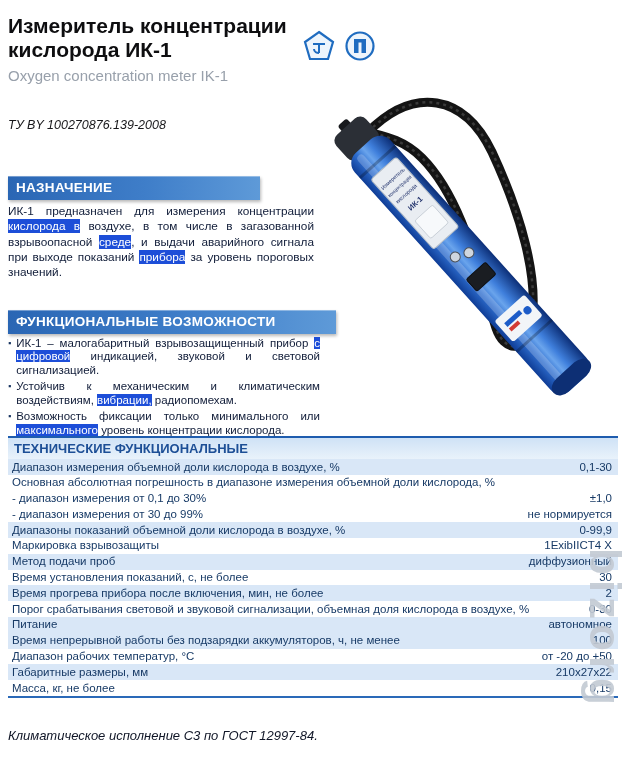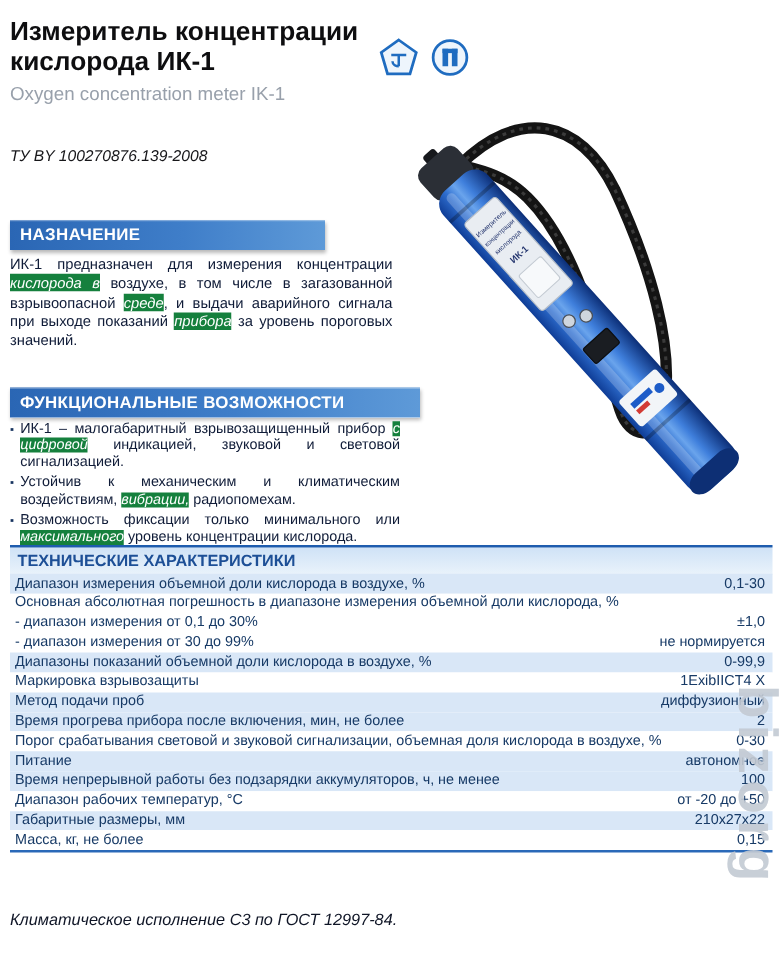--- a/index.html
+++ b/index.html
@@ -13,21 +13,21 @@
   .tu{left:8px;top:118px;font-size:12.5px;font-style:italic;color:#17171a;}
 
   .section-bar{color:#fff;font-weight:bold;font-size:13.5px;letter-spacing:.3px;
       padding:4px 10px 5px 8px;box-sizing:border-box;
       background:linear-gradient(90deg,#2a66b4 0%,#3f7ec9 55%,#5e9ad8 100%);
       box-shadow:inset 0 1px 0 rgba(255,255,255,.35), 1px 2px 3px rgba(0,0,0,.28);}
   .purpose-bar{left:8px;top:176px;width:252px;}
   .features-bar{left:8px;top:310px;width:328px;}
 
   .para{left:8px;top:204px;width:306px;font-size:11.8px;line-height:1.3;text-align:justify;color:#101c38;}
-  .hl{background:#15803d;color:#ffffff;font-style:italic;}
+  .hl{background:#1d4ed8;color:#ffffff;}
 
   .features-list{left:8px;top:337px;width:312px;font-size:11.5px;line-height:1.17;color:#101c38;}
   .bullet{display:flex;margin-bottom:3px;}
   .marker{color:#16335f;font-size:9px;line-height:13px;margin-right:5px;flex:0 0 auto;}
   .btext{text-align:justify;}
 
   .specs-header{left:8px;top:436px;right:8px;border-top:2px solid #1e5cae;
       background:linear-gradient(180deg,#cfe2f6,#eaf3fb);
       color:#1d4f96;font-weight:bold;font-size:13px;padding:3px 6px 4px 6px;}
   .specs-table{left:8px;top:459px;right:8px;border-bottom:2px solid #2a69b8;}
@@ -77,21 +77,21 @@
     <div class="bullet">
       <span class="marker">▪</span>
       <span class="btext"><span>Устойчив к механическим и климатическим воздействиям, </span><span class="hl">вибрации,</span><span> радиопомехам.</span></span>
     </div>
     <div class="bullet">
       <span class="marker">▪</span>
       <span class="btext"><span>Возможность фиксации только  минимального или </span><span class="hl">максимального</span><span> уровень концентрации кислорода.</span></span>
     </div>
   </div>
 
-<div class="abs specs-header">ТЕХНИЧЕСКИЕ ХАРАКТЕРИСТИКИ</div>
+<div class="abs specs-header">ТЕХНИЧЕСКИЕ ФУНКЦИОНАЛЬНЫЕ</div>
 <div class="abs specs-table">
     <div class="trow shade">
       <span class="tl">Диапазон измерения объемной доли кислорода в воздухе, %</span>
       <span class="tv">0,1-30</span>
     </div>
     <div class="trow">
       <span class="tl">Основная абсолютная погрешность в диапазоне измерения объемной доли кислорода, %</span>
       <span class="tv"></span>
     </div>
     <div class="trow">
@@ -106,20 +106,24 @@
       <span class="tl">Диапазоны показаний объемной доли кислорода в воздухе, %</span>
       <span class="tv">0-99,9</span>
     </div>
     <div class="trow">
       <span class="tl">Маркировка взрывозащиты</span>
       <span class="tv">1ExibIICT4 X</span>
     </div>
     <div class="trow shade">
       <span class="tl">Метод подачи проб</span>
       <span class="tv">диффузионный</span>
+    </div>
+    <div class="trow">
+      <span class="tl">Время установления показаний, с, не более</span>
+      <span class="tv">30</span>
     </div>
     <div class="trow shade">
       <span class="tl">Время прогрева прибора после включения, мин, не более</span>
       <span class="tv">2</span>
     </div>
     <div class="trow">
       <span class="tl">Порог срабатывания световой и звуковой сигнализации, объемная доля кислорода в воздухе, %</span>
       <span class="tv">0-30</span>
     </div>
     <div class="trow shade">

